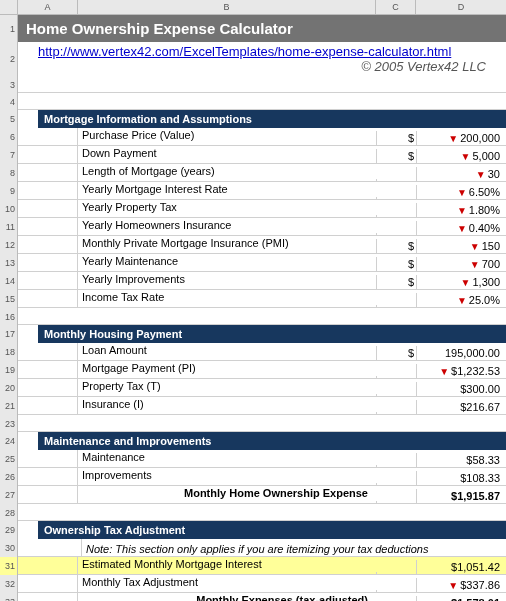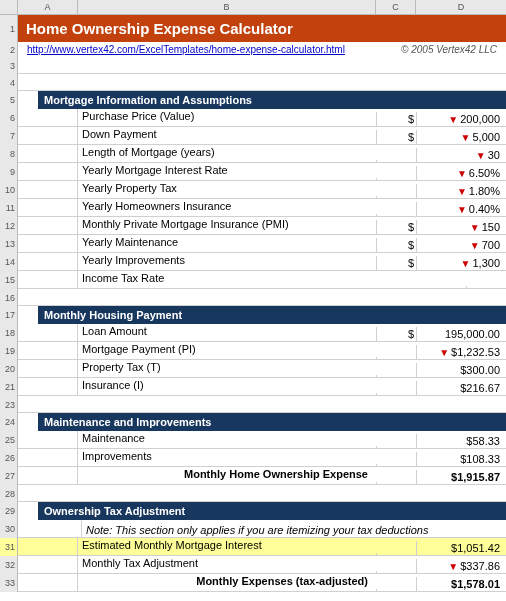--- a/index.html
+++ b/index.html
@@ -122,31 +122,31 @@
       background: #17375E;
       color: white;
       font-weight: bold;
       font-size: 11px;
       padding: 3px 6px;
       margin-left: 20px;
     }
 
     .title-span {
       flex: 1;
-      background: #c2410c;
+      background: #737373;
       color: white;
       font-weight: bold;
       font-size: 15px;
       padding: 5px 8px;
     }
 
     .url-span {
       flex: 1;
-      padding: 2px 9px;
-      font-size: 10px;
+      padding: 2px 20px;
+      font-size: 13px;
     }
 
     .url-link {
       color: #0000CC;
       text-decoration: underline;
     }
 
     .copyright-text {
       color: #555;
       font-style: italic;
@@ -300,20 +300,23 @@
       </div>
     </div>
   </div>
 
   <div class="row-wrapper">
     <div class="row-num">15</div>
     <div class="row-content">
       <div class="cell-a"></div>
       <div class="cell-b">Income Tax Rate</div>
       <div class="cell-c"></div>
+      <div class="cell-d">
+        <span class="arrow">▼</span>25.0%
+      </div>
     </div>
   </div>
 
   <div class="row-wrapper">
     <div class="row-num">16</div>
     <div class="row-content"></div>
   </div>
 
   <div class="row-wrapper">
     <div class="row-num">17</div>

